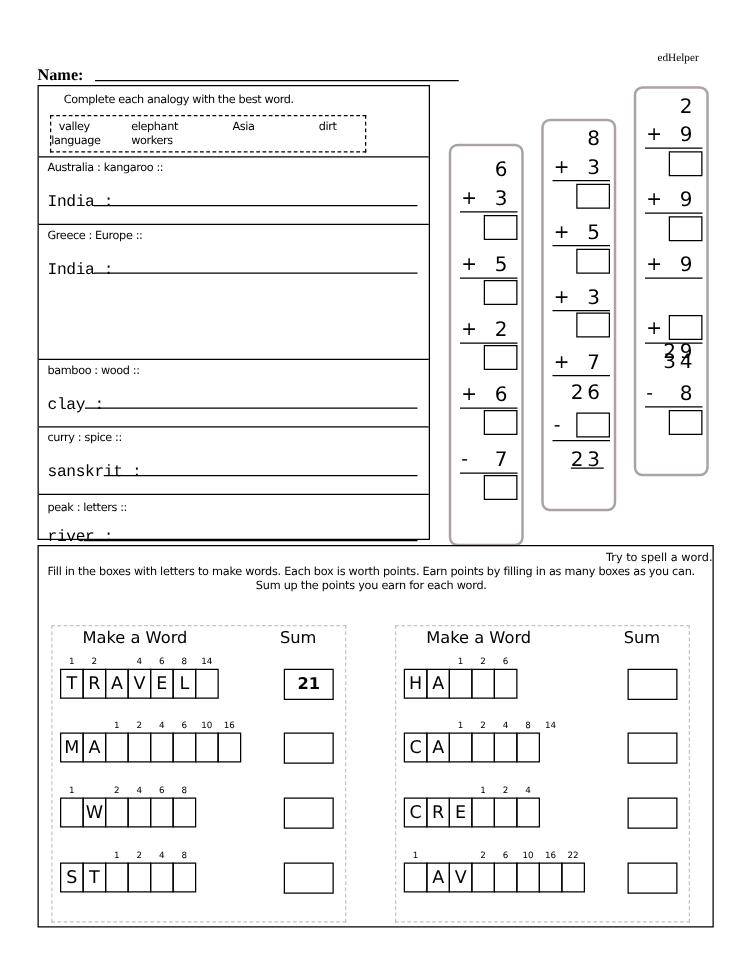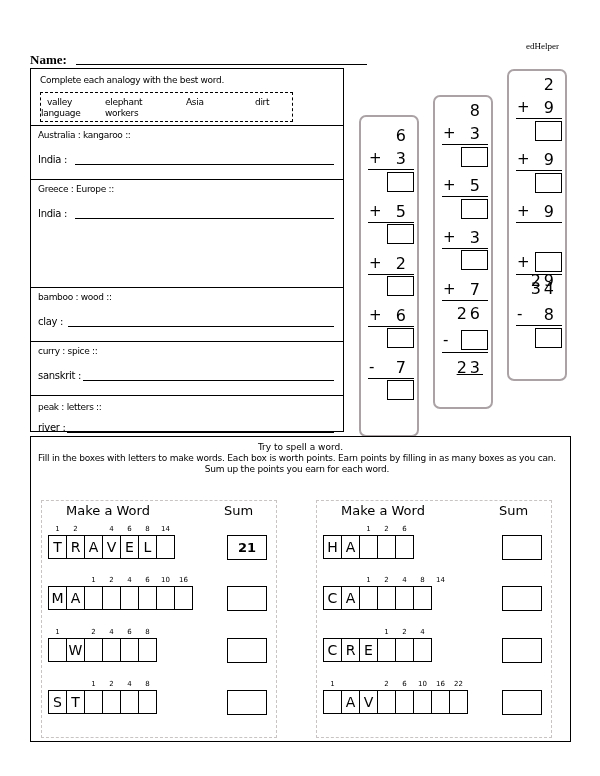--- a/index.html
+++ b/index.html
@@ -2,34 +2,34 @@
 <html><head>
 <meta charset="utf-8">
 <style>
   html,body{margin:0;padding:0;background:#fff;}
   body{width:600px;height:776px;position:relative;overflow:hidden;font-family:"DejaVu Sans","Liberation Sans",sans-serif;color:#000;}
   .abs{position:absolute;}
   .brand{left:526px;top:41px;font-family:"Liberation Serif",serif;font-size:9px;}
   .name-label{left:30px;top:52px;font-family:"Liberation Serif",serif;font-weight:bold;font-size:13px;}
   .name-line{left:76px;top:64px;width:291px;border-bottom:1px solid #000;height:0;}
   .analogy-box{left:30px;top:68px;width:314px;height:364px;border:1px solid #000;box-sizing:border-box;}
-  .a-instr{position:absolute;left:9px;top:6px;font-size:9px;letter-spacing:-0.3px;}
+  .a-instr{position:absolute;left:20px;top:6px;font-size:9px;letter-spacing:-0.3px;}
   .wordbank{position:absolute;left:9px;top:23px;width:253px;height:30px;border:1px dashed #000;box-sizing:border-box;font-size:9px;}
   .wb{position:absolute;letter-spacing:-0.3px;}
   .a-row{position:absolute;left:0;width:312px;border-top:1px solid #000;box-sizing:border-box;}
   .a-q{position:absolute;left:7px;font-size:9px;letter-spacing:-0.3px;}
-  .a-ans{position:absolute;left:7px;font-size:10px;letter-spacing:-0.3px;}
+  .a-ans{position:absolute;left:7px;font-size:13px;letter-spacing:-0.3px;font-family:Liberation Mono, monospace;}
   .a-line{position:absolute;left:73px;width:230px;border-bottom:1px solid #000;}
   .col{position:absolute;width:60px;border:2px solid #aaa2a4;border-radius:7px;box-sizing:border-box;}
   .num{position:absolute;right:8px;font-size:16px;font-family:"DejaVu Sans",sans-serif;letter-spacing:3px;}
   .op{position:absolute;left:8px;font-size:15px;}
   .bar{position:absolute;left:7px;width:46px;border-top:1px solid #000;}
   .abox{position:absolute;left:26px;width:27px;height:20px;border:1px solid #000;box-sizing:border-box;}
   .word-box{left:30px;top:436px;width:541px;height:306px;border:1px solid #000;box-sizing:border-box;}
-  .w-title{position:absolute;left:0;width:100%;top:5px;text-align:center;font-size:9px;}
+  .w-title{position:absolute;left:0;width:100%;top:5px;text-align:right;font-size:9px;}
   .w-instr{position:absolute;left:6px;top:16px;width:520px;font-size:9px;line-height:11px;letter-spacing:-0.2px;text-align:center;}
   .panel{position:absolute;top:63px;width:236px;height:238px;border:1px dashed #c8c4c4;box-sizing:border-box;}
   .p-head{position:absolute;top:2px;font-size:13px;}
   .w-row{position:absolute;left:6px;height:40px;width:230px;}
   .pt{position:absolute;top:0;font-size:7px;width:19px;text-align:center;}
   .cells{position:absolute;top:10px;left:0;display:flex;}
   .cell{width:19px;height:24px;border:1px solid #000;margin-left:-1px;box-sizing:border-box;text-align:center;font-size:14px;line-height:22px;}
   .cell:first-child{margin-left:0;}
   .sumbox{position:absolute;top:10px;width:40px;height:25px;border:1px solid #000;box-sizing:border-box;text-align:center;font-size:13px;line-height:23px;font-weight:bold;}
 </style>

